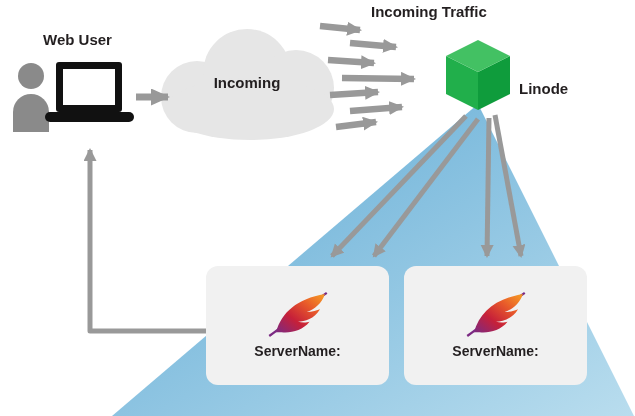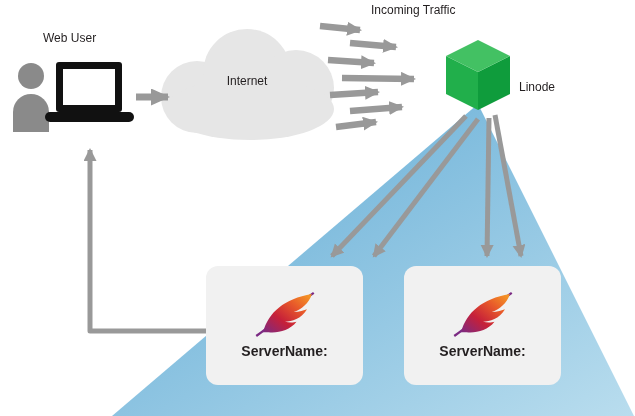--- a/index.html
+++ b/index.html
@@ -11,21 +11,21 @@
     --feather-purple:#7b2a83; --feather-red:#c62039; --feather-flame:#e85a2a; --feather-orange:#f7a024;
   }
   html,body{margin:0;padding:0;background:#ffffff;}
   .stage{
     position:relative;width:635px;height:416px;background:#ffffff;overflow:hidden;
     font-family:"Liberation Sans",sans-serif;
   }
   .scene{position:absolute;left:0;top:0;width:635px;height:416px;}
 
   
-  .lbl{position:absolute;font-weight:400;font-size:12px;color:var(--text-dark);white-space:nowrap;}
+  .lbl{position:absolute;font-weight:700;font-size:15px;color:var(--text-dark);white-space:nowrap;}
   .lbl-webuser{left:43px;top:31px;}
   .lbl-internet{left:205px;top:74px;width:84px;text-align:center;}
   .lbl-traffic{left:371px;top:3px;}
   .lbl-linode{left:519px;top:80px;}
 
   
   .cloud{fill:var(--cloud-gray);}
   .arrow{stroke:var(--arrow-gray);fill:none;}
   .arrow-thick{stroke-width:7;}
   .arrow-mid{stroke-width:6.5;}
@@ -36,21 +36,21 @@
   .screen-inner{fill:#ffffff;}
   .cube-top{fill:var(--cube-top);}
   .cube-left{fill:var(--cube-left);}
   .cube-right{fill:var(--cube-right);}
   .tri{fill:url(#triGrad);}
   .tgA{stop-color:var(--triangle-blue-dark);}
   .tgB{stop-color:var(--triangle-blue-light);}
 
   
   .server-box{
-    position:absolute;top:266px;width:157px;height:119px;
+    position:absolute;top:266px;width:183px;height:119px;
     background:var(--box-bg);border-radius:12px;
     display:flex;flex-direction:column;align-items:center;justify-content:center;
     text-align:center;
   }
   .server-box.one{left:206px;}
   .server-box.two{left:404px;}
   .feather{width:62px;height:46px;margin-bottom:4px;}
   .quill{stroke:var(--feather-purple);stroke-width:2.4;fill:none;}
   .fsA{stop-color:var(--feather-purple);}
   .fsB{stop-color:var(--feather-red);}
@@ -122,21 +122,21 @@
 
     <g>
       <line class="arrow arrow-thin" x1="466" y1="116" x2="332" y2="256" marker-end="url(#mkSm)"></line>
       <line class="arrow arrow-thin" x1="478" y1="119" x2="374" y2="256" marker-end="url(#mkSm)"></line>
       <line class="arrow arrow-thin" x1="489" y1="118" x2="487" y2="256" marker-end="url(#mkSm)"></line>
       <line class="arrow arrow-thin" x1="495" y1="115" x2="521" y2="256" marker-end="url(#mkSm)"></line>
     </g>
   </svg>
 
   <div class="lbl lbl-webuser">Web User</div>
-  <div class="lbl lbl-internet">Internet</div>
+  <div class="lbl lbl-internet">Incoming</div>
   <div class="lbl lbl-traffic">Incoming Traffic</div>
   <div class="lbl lbl-linode">Linode</div>
 
   <div class="server-box one">
     <svg class="feather" viewBox="0 0 64 48" aria-hidden="true">
       <defs>
         <linearGradient id="fg1" x1="0" y1="1" x2="1" y2="0">
           <stop offset="0" class="fsA"></stop>
           <stop offset="0.35" class="fsB"></stop>
           <stop offset="0.68" class="fsC"></stop>

